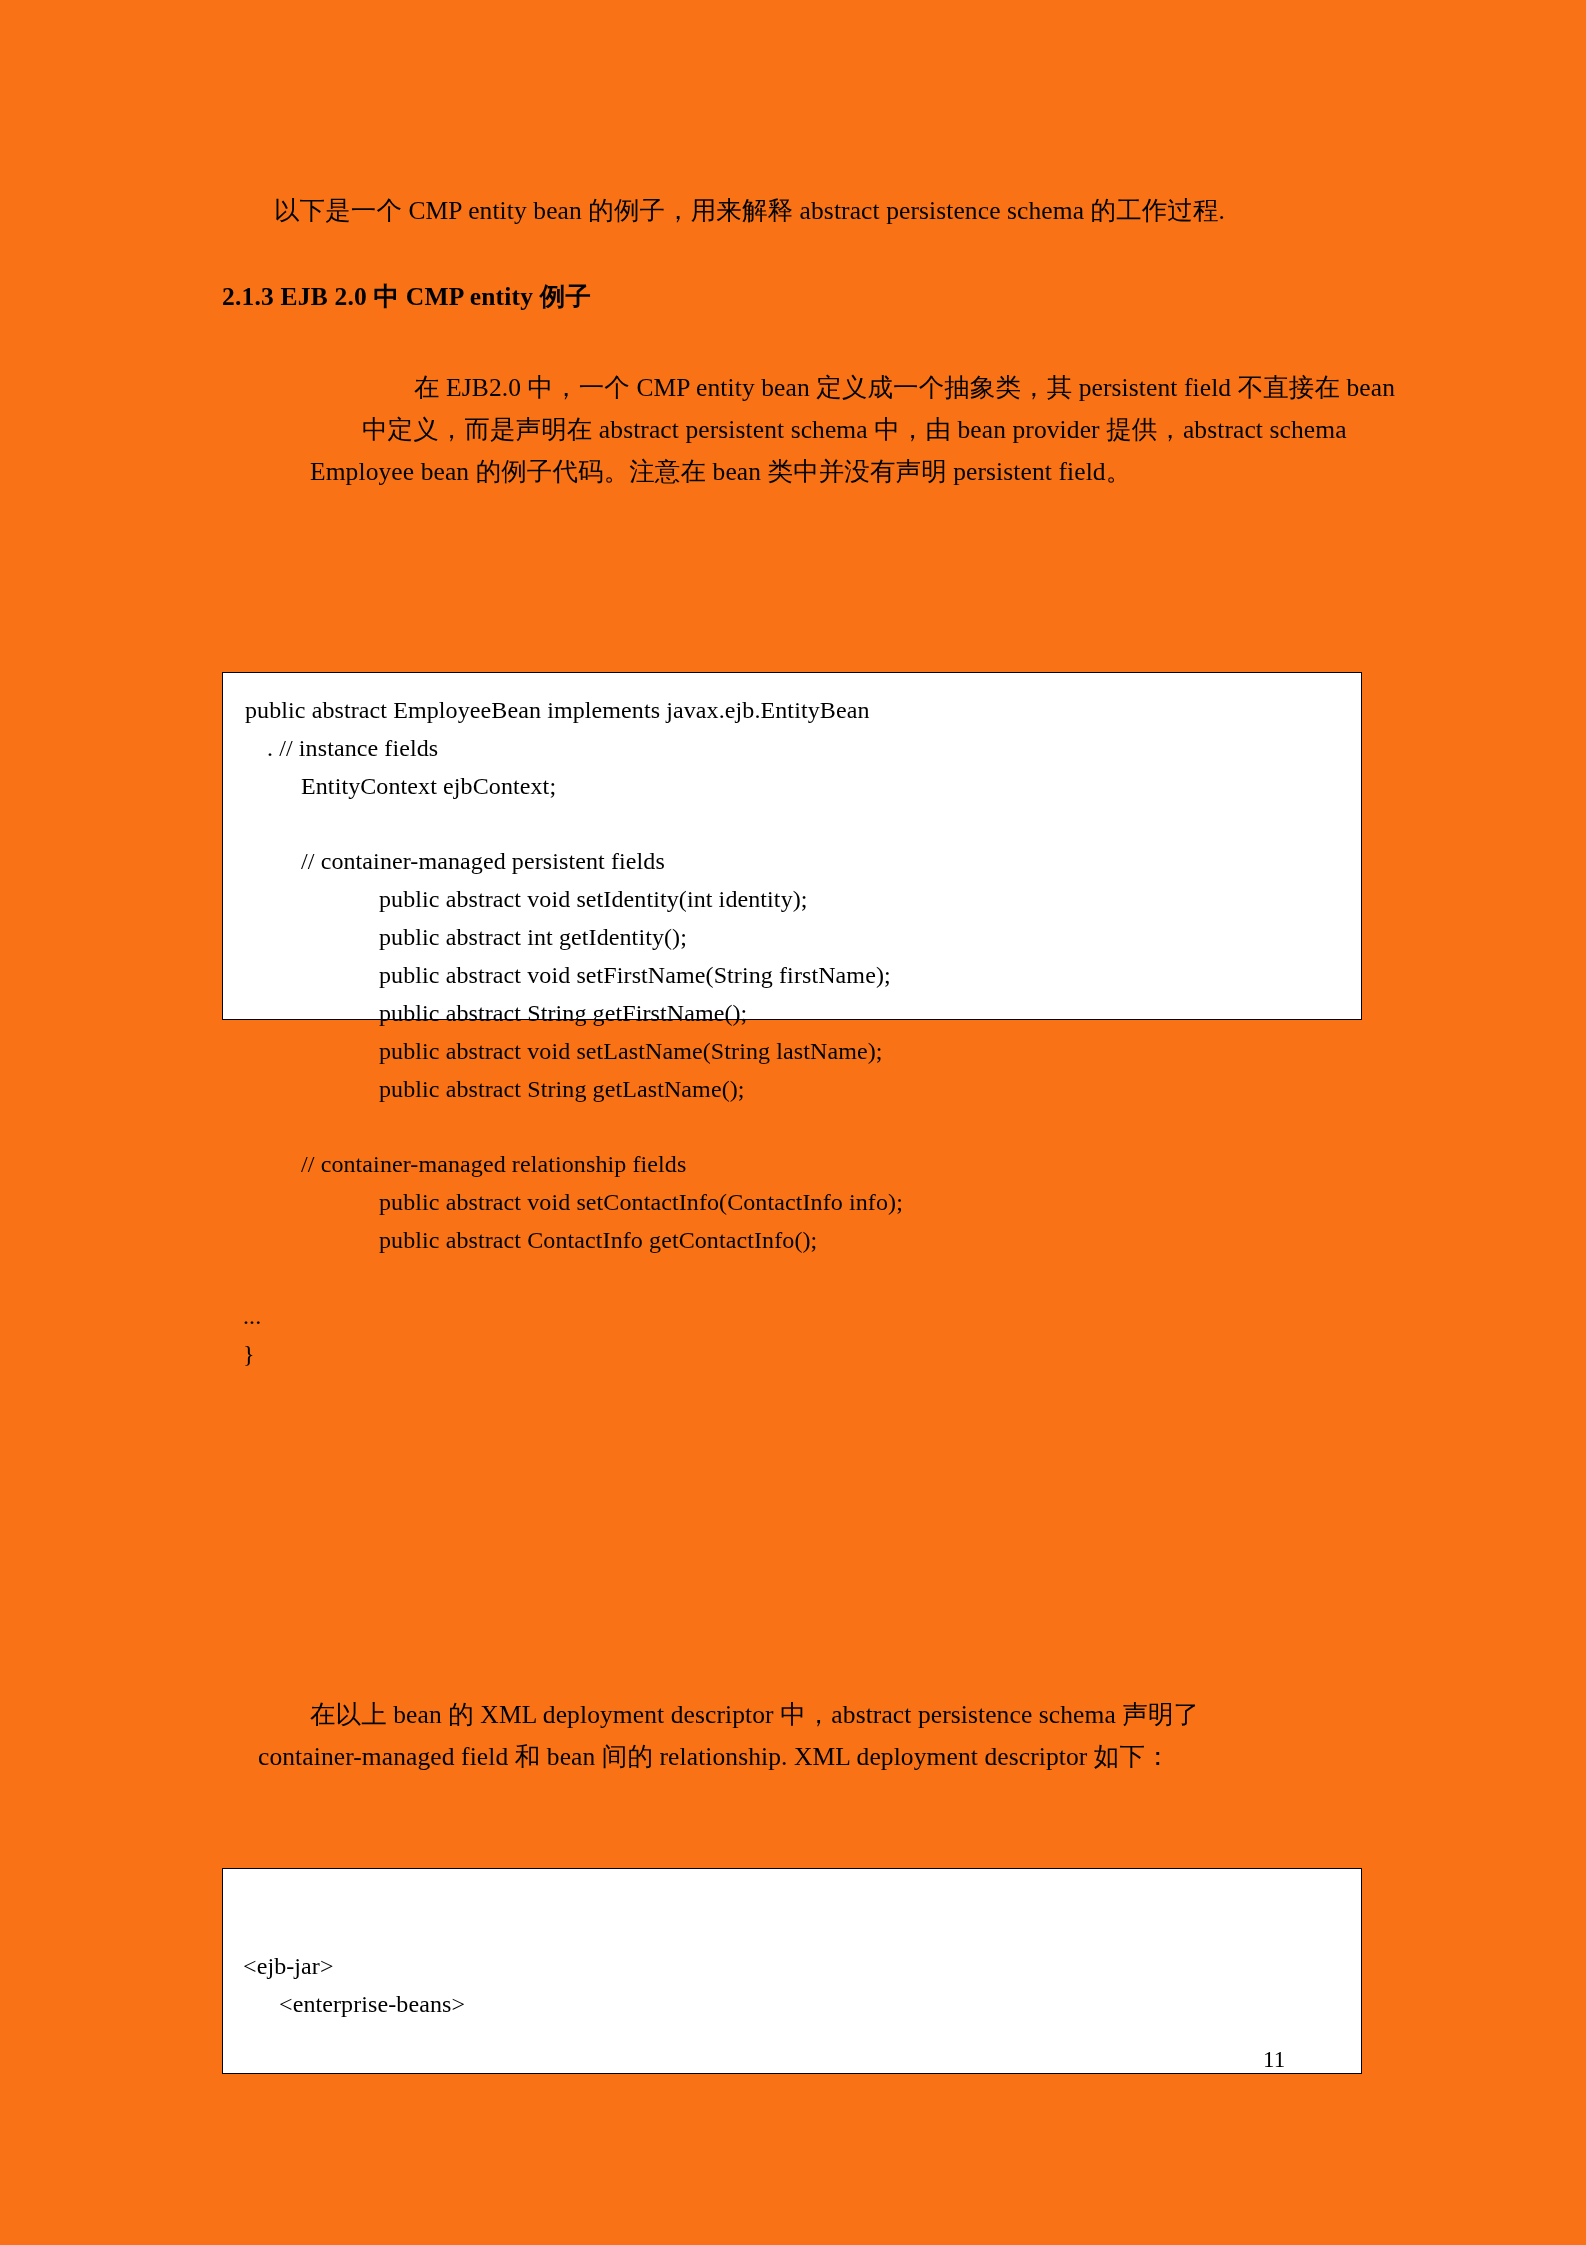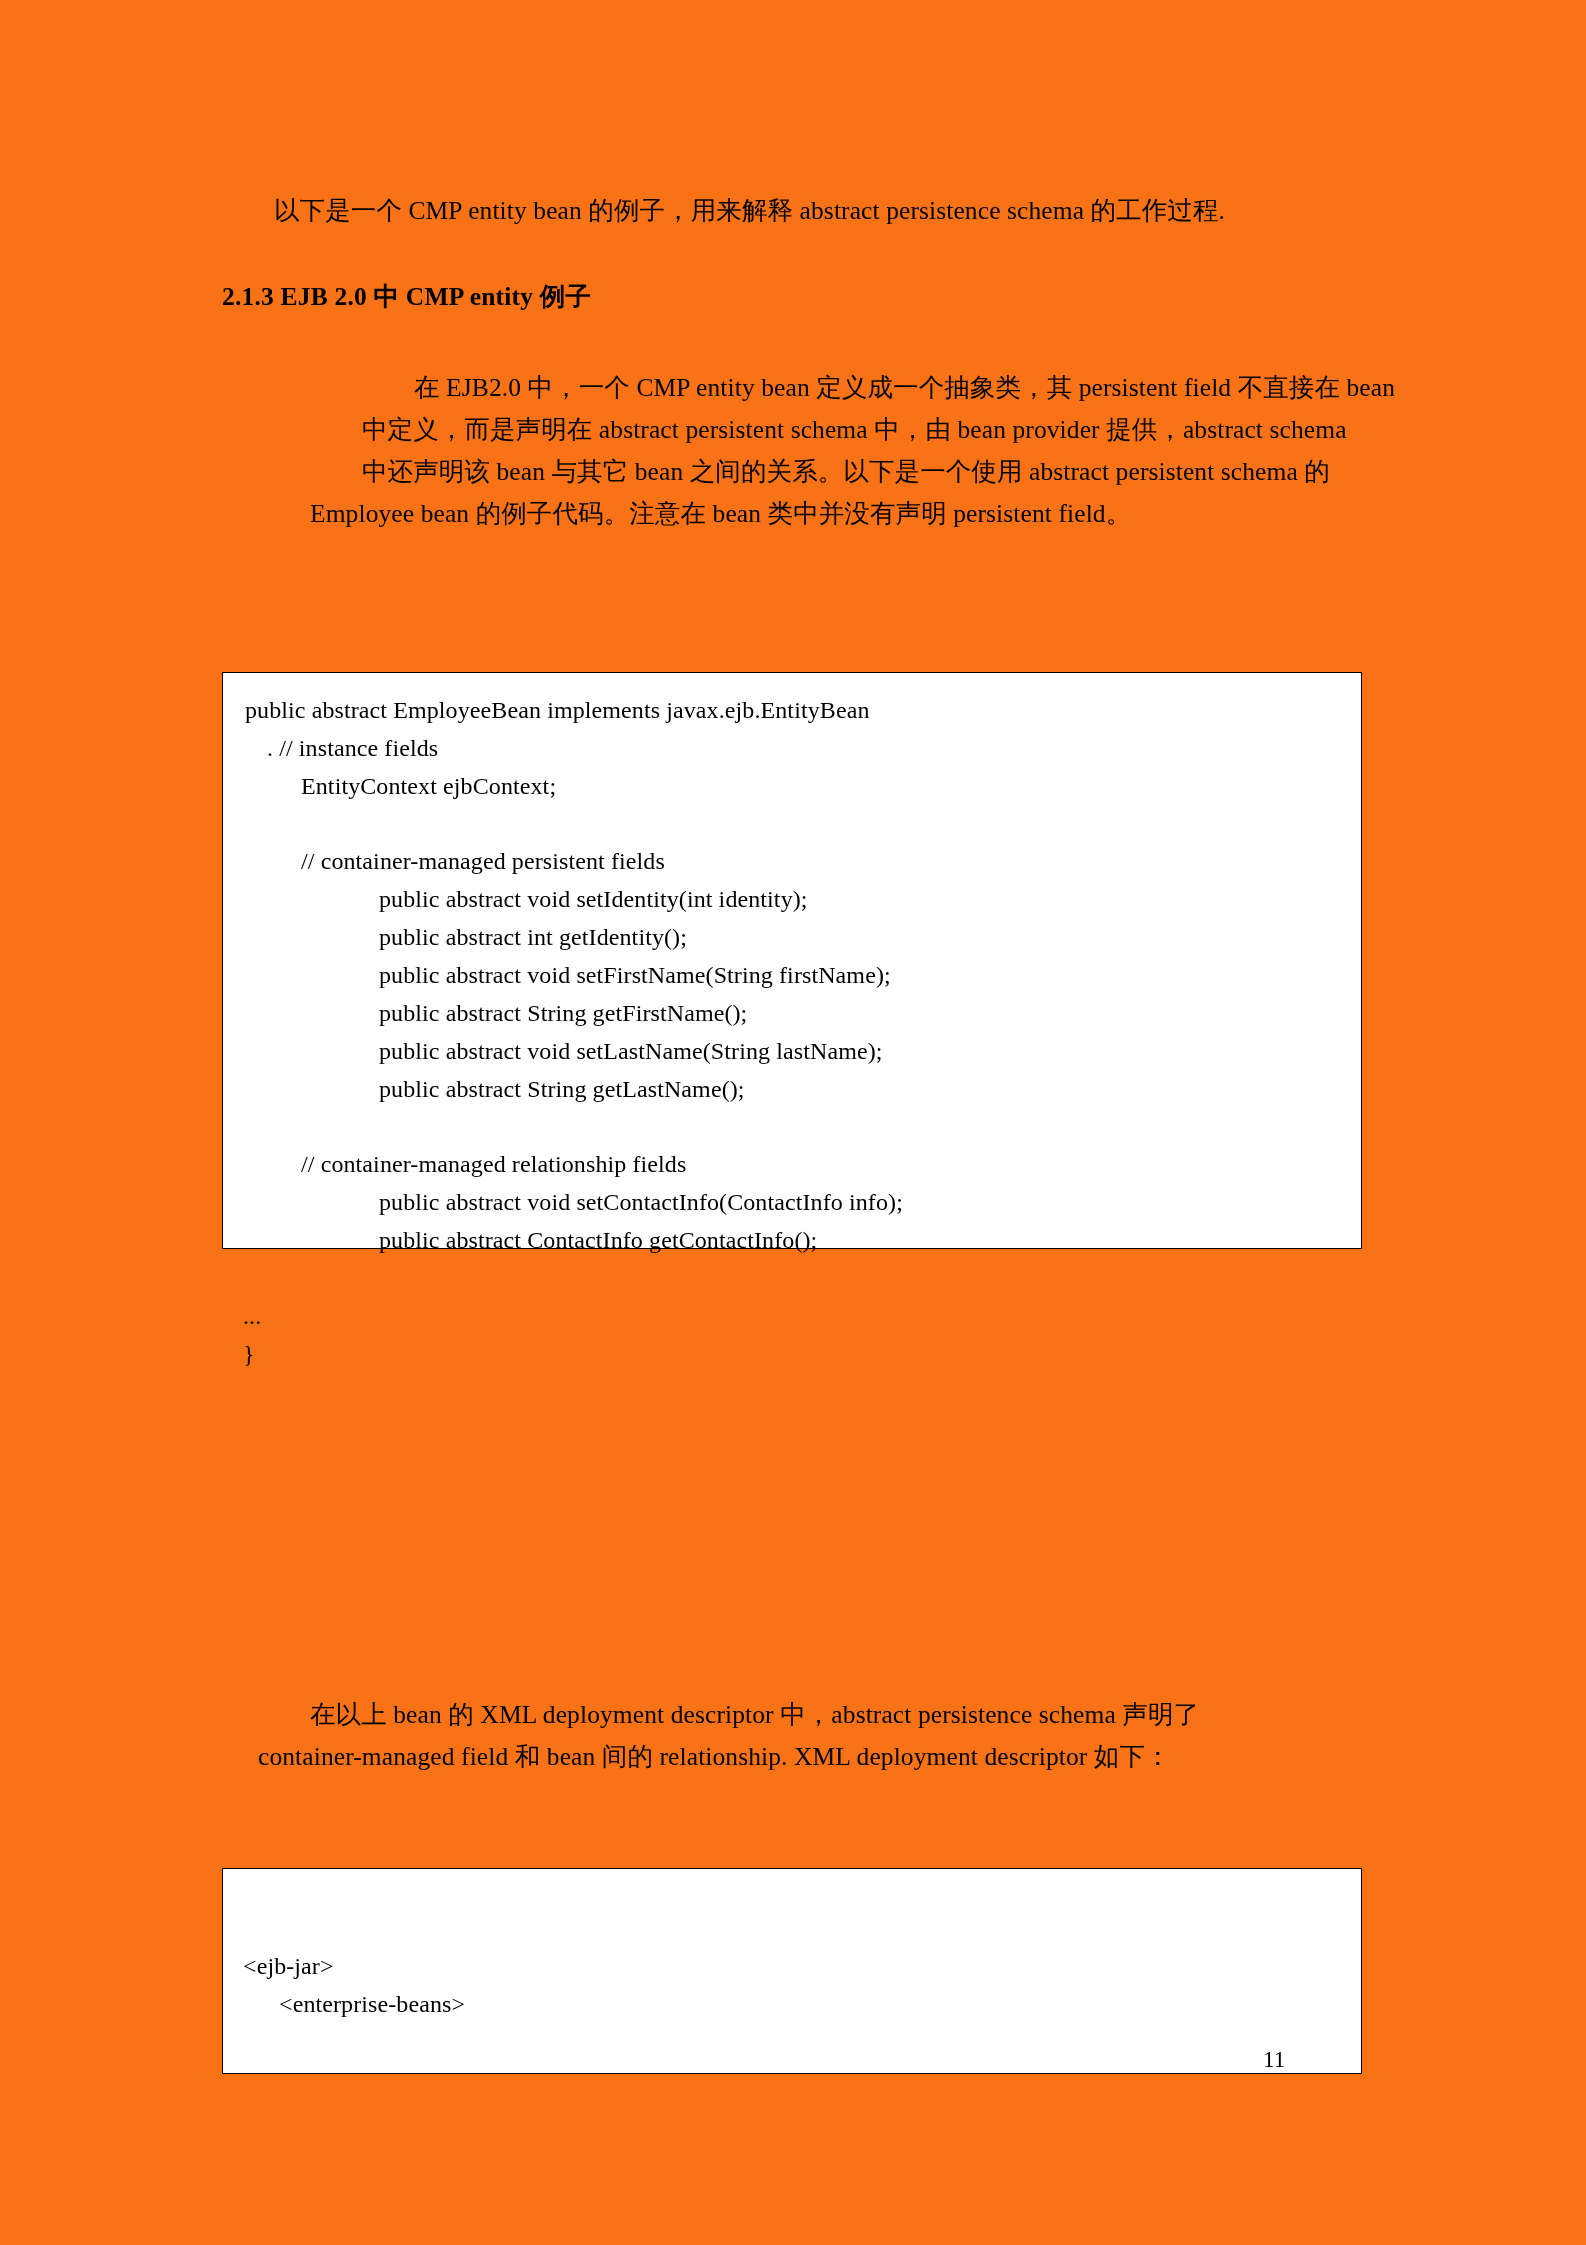--- a/index.html
+++ b/index.html
@@ -102,21 +102,21 @@
     background: #ffffff;
     font-size: 24px;
     line-height: 1.0;
     padding: 0;
   }
   #code-box-1 {
     position: absolute;
     left: 222px;
     top: 672px;
     width: 1140px;
-    height: 577px;
+    height: 348px;
   }
   #code-box-2 {
     position: absolute;
     left: 222px;
     top: 1868px;
     width: 1140px;
     height: 206px;
   }
   .code-line {
     position: absolute;
@@ -137,23 +137,20 @@
     <div class="intro-line">以下是一个 CMP entity bean 的例子，用来解释 abstract persistence schema  的工作过程.</div>
 
     <div class="section-heading">2.1.3 EJB 2.0 中 CMP entity  例子</div>
 
     <div class="body-para p-first">
       <span class="jline-indent">
         <span class="jspread">在 EJB2.0 中，一个 CMP entity bean 定义成一个抽象类，其 persistent field 不直接在 bean</span>
       </span>
       <span class="jline">
         <span class="jspread">中定义，而是声明在 abstract persistent schema 中，由 bean provider 提供，abstract schema</span>
-      </span>
-      <span class="jline">
-        <span class="jspread">中还声明该 bean 与其它 bean 之间的关系。以下是一个使用 abstract persistent schema 的</span>
       </span>
       <span class="jline-last">Employee bean 的例子代码。注意在 bean 类中并没有声明 persistent field。</span>
     </div>
 
   </div>
 
   <div id="code-box-1" class="code-box">
     <div class="code-line" style="left:22px;top:24px">public abstract EmployeeBean implements javax.ejb.EntityBean</div>
     <div class="code-line" style="left:44px;top:62px">. // instance fields</div>
     <div class="code-line" style="left:78px;top:100px">EntityContext ejbContext;</div>

